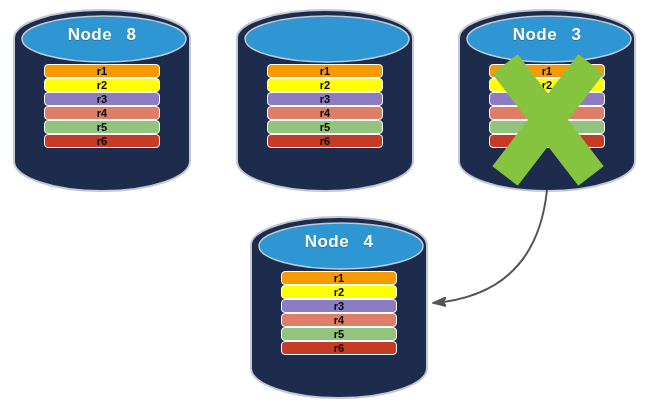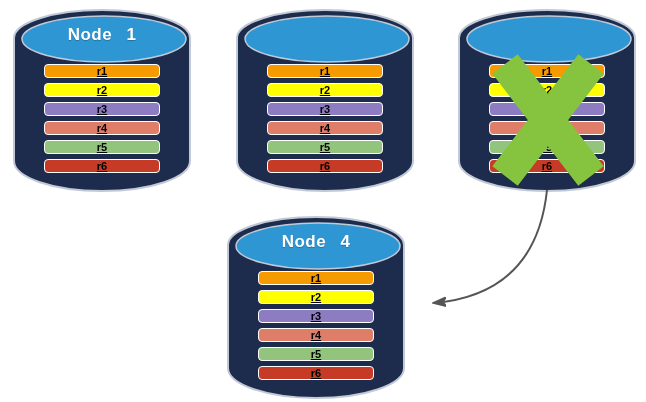--- a/index.html
+++ b/index.html
@@ -4,50 +4,50 @@
 <style>
   html,body{margin:0;padding:0;}
   body{font-family:"Liberation Sans",sans-serif;background:#fff;}
   .canvas{
     position:relative;width:646px;height:402px;background:#ffffff;overflow:hidden;
   }
   .node{position:absolute;width:184px;height:190px;}
   .node-1{left:10px;top:4px;}
   .node-2{left:233px;top:4px;}
   .node-3{left:455px;top:4px;}
-  .node-4{left:224px;top:211px;}
+  .node-4{left:247px;top:211px;}
   .cyl{position:absolute;left:0;top:0;width:184px;height:190px;}
   .node-label{
     position:absolute;left:0;right:0;top:21px;text-align:center;
     color:#ffffff;font-weight:bold;font-size:17px;letter-spacing:.5px;word-spacing:9px;
     text-shadow:0 1px 1px rgba(0,0,0,.25);z-index:2;
   }
   .rows{
     position:absolute;left:34px;right:34px;top:60px;z-index:2;
-    display:flex;flex-direction:column;gap:5px;text-decoration:underline;
+    display:flex;flex-direction:column;
   }
   .row{
     height:14px;box-sizing:border-box;border:1.6px solid #ffffff;border-radius:4px;
     display:flex;align-items:center;justify-content:center;
     font-weight:bold;font-size:11px;line-height:1;color:#000000;
   }
   .x-overlay{position:absolute;left:0;top:0;width:184px;height:190px;z-index:3;}
   .arrow-layer{position:absolute;left:0;top:0;width:646px;height:402px;z-index:4;pointer-events:none;}
 </style>
 </head>
 <body>
 
 <div class="canvas">
 
   <div class="node node-1">
     <svg class="cyl" viewBox="0 0 184 190">
       <path d="M4,34 L4,157 A88,30 0 0 0 180,157 L180,34 A88,28 0 0 0 4,34 Z" fill="#1D2B4D" stroke="#C2C9D6" stroke-width="2"></path>
       <ellipse cx="94" cy="35" rx="82" ry="23" fill="#2E97D3" stroke="#C2C9D6" stroke-width="1.5"></ellipse>
     </svg>
-    <div class="node-label">Node 1</div>
+    <div class="node-label">Node 8</div>
     <div class="rows">
       <div class="row" style="background: rgb(245, 155, 0);">r1</div>
       <div class="row" style="background: rgb(255, 255, 0);">r2</div>
       <div class="row" style="background: rgb(142, 124, 195);">r3</div>
       <div class="row" style="background: rgb(223, 126, 104);">r4</div>
       <div class="row" style="background: rgb(147, 196, 125);">r5</div>
       <div class="row" style="background: rgb(198, 59, 37);">r6</div>
     </div>
   </div>
 
@@ -64,20 +64,21 @@
       <div class="row" style="background: rgb(147, 196, 125);">r5</div>
       <div class="row" style="background: rgb(198, 59, 37);">r6</div>
     </div>
   </div>
 
   <div class="node node-3">
     <svg class="cyl" viewBox="0 0 184 190">
       <path d="M4,34 L4,157 A88,30 0 0 0 180,157 L180,34 A88,28 0 0 0 4,34 Z" fill="#1D2B4D" stroke="#C2C9D6" stroke-width="2"></path>
       <ellipse cx="94" cy="35" rx="82" ry="23" fill="#2E97D3" stroke="#C2C9D6" stroke-width="1.5"></ellipse>
     </svg>
+    <div class="node-label">Node 3</div>
     <div class="rows">
       <div class="row" style="background: rgb(245, 155, 0);">r1</div>
       <div class="row" style="background: rgb(255, 255, 0);">r2</div>
       <div class="row" style="background: rgb(142, 124, 195);">r3</div>
       <div class="row" style="background: rgb(223, 126, 104);">r4</div>
       <div class="row" style="background: rgb(147, 196, 125);">r5</div>
       <div class="row" style="background: rgb(198, 59, 37);">r6</div>
     </div>
     <svg class="x-overlay" viewBox="0 0 184 190">
       <line x1="50" y1="60" x2="136" y2="172" stroke="#86C440" stroke-width="32" stroke-linecap="butt"></line>

